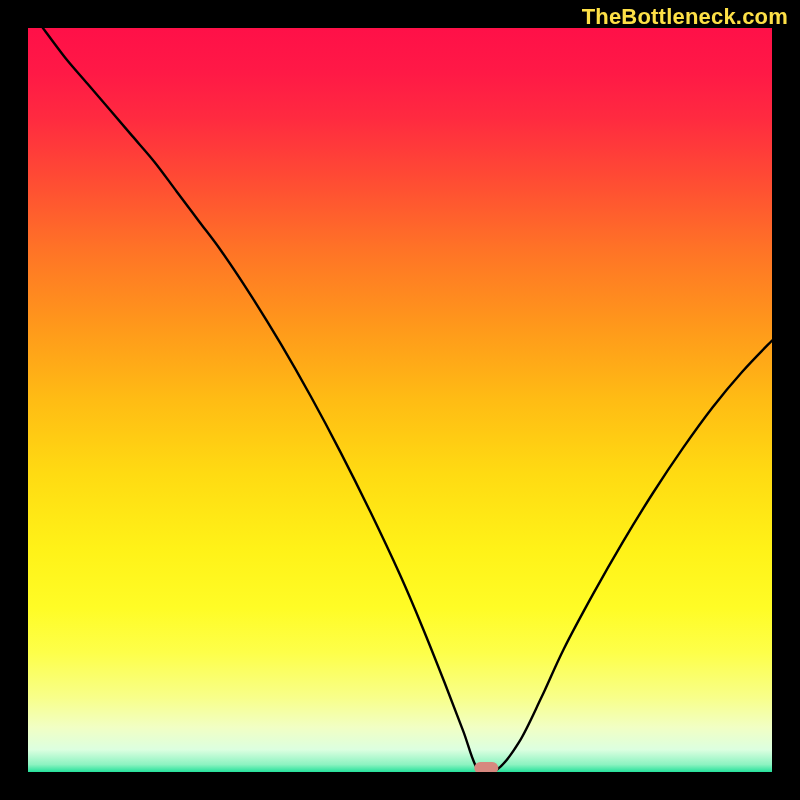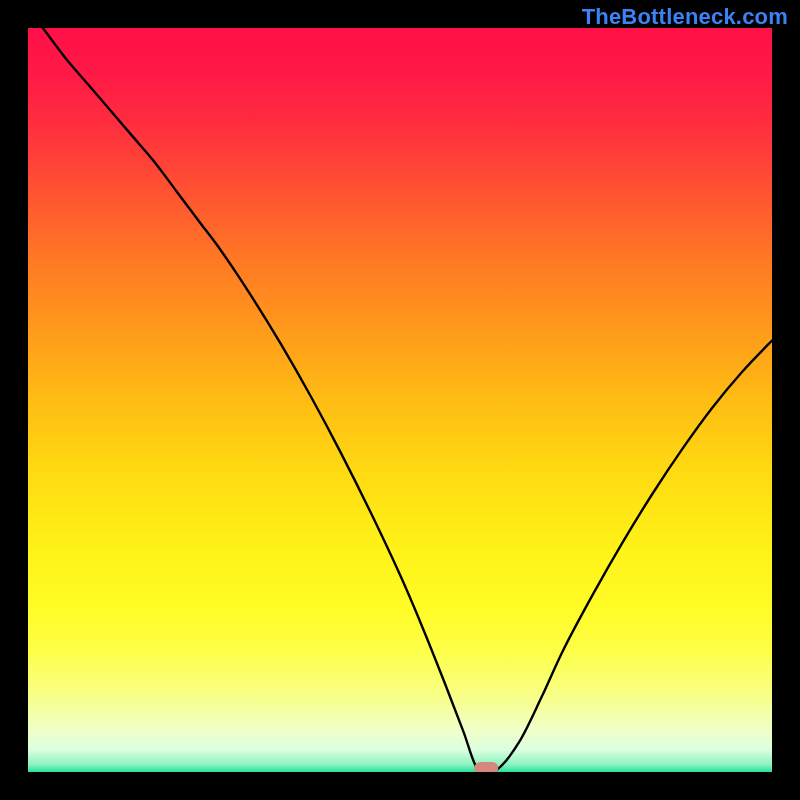--- a/index.html
+++ b/index.html
@@ -25,21 +25,21 @@
     top: 28px;
     width: 744px;
     height: 744px;
   }
   .wm {
     position: absolute;
     top: 4px;
     right: 12px;
     font-size: 22px;
     font-weight: 600;
-    color: #3b82f6;
+    color: #fde047;
     letter-spacing: 0.2px;
     user-select: none;
   }
   svg { display: block; }
 </style>
 </head>
 <body>
 
 <div class="frame">
 

